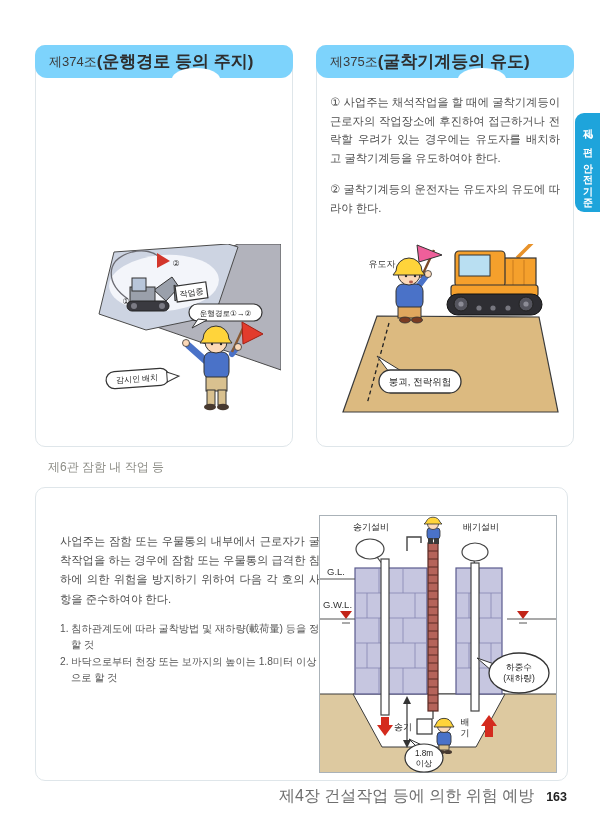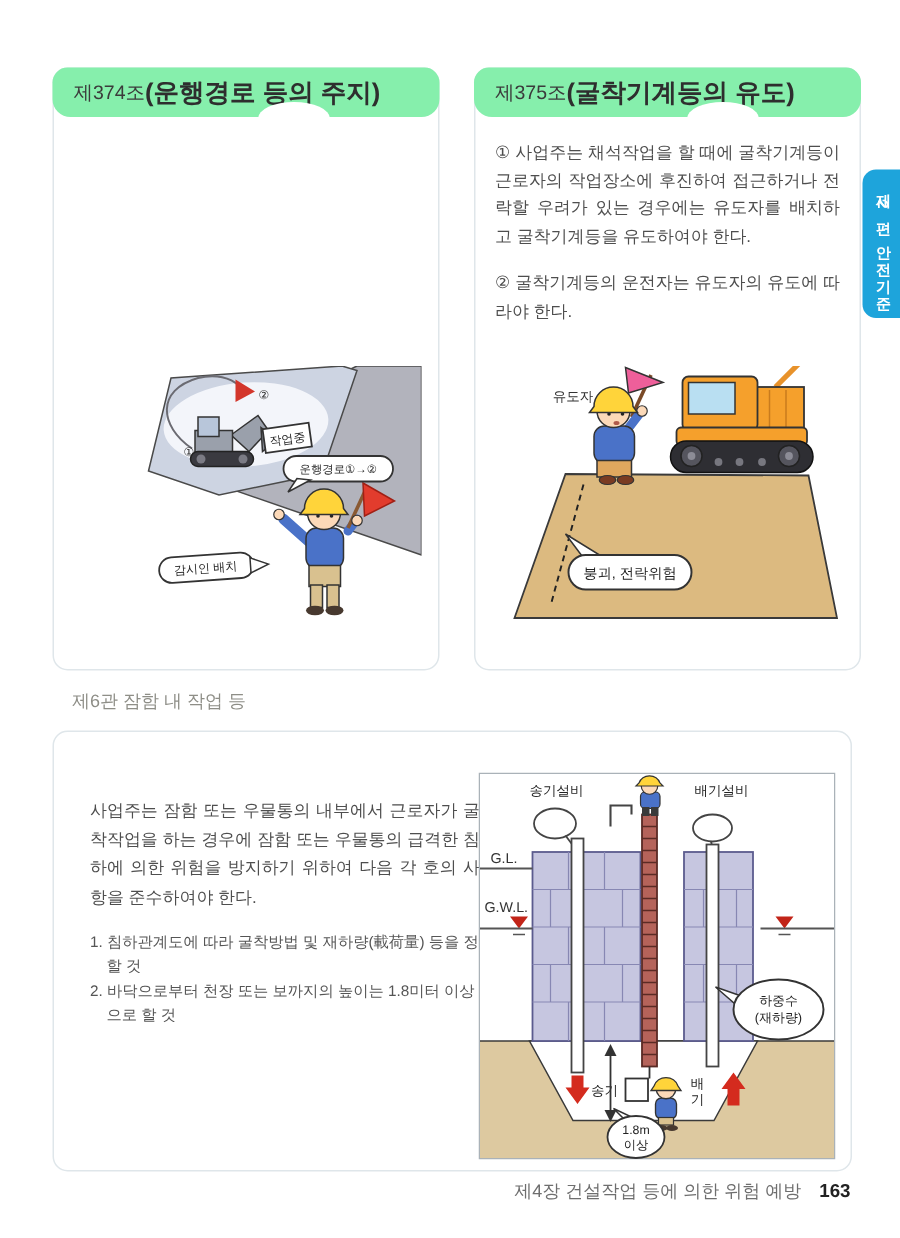--- a/index.html
+++ b/index.html
@@ -10,21 +10,21 @@
   
   .side-tab{position:absolute;right:0;top:113px;width:25px;height:99px;background:#1ea4db;
             border-radius:9px 0 0 9px;display:flex;align-items:center;justify-content:center;}
   .side-tab span{writing-mode:vertical-rl;color:#ffffff;font-size:10px;letter-spacing:1.5px;font-weight:bold;}
 
   
   .article-box{position:absolute;background:#ffffff;border:1px solid #dfe6ea;border-radius:10px;}
   #box-374{left:35px;top:45px;width:256px;height:400px;}
   #box-375{left:316px;top:45px;width:256px;height:400px;}
   #box-376{left:35px;top:487px;width:531px;height:292px;}
-  .box-header{position:absolute;left:-1px;top:-1px;right:-1px;height:33px;background:#86efac;
+  .box-header{position:absolute;left:-1px;top:-1px;right:-1px;height:33px;background:#7dd3fc;
               border-radius:10px 10px 12px 12px;display:flex;align-items:center;padding-left:14px;box-sizing:border-box;}
   .box-header::after{content:"";position:absolute;bottom:-1px;width:48px;height:11px;background:#ffffff;
               border-radius:50% 50% 0 0 / 100% 100% 0 0;}
   .notch-374::after{left:53%;}
   .notch-375::after{left:55%;}
   .notch-376::after{left:30%;}
   .art-num{font-size:13px;color:#3b3b3b;}
   .art-subj{font-size:17px;color:#2e2e2e;font-weight:bold;}
 
   .box-body{position:absolute;left:0;top:33px;right:0;padding:14px 13px 0 13px;}
@@ -37,21 +37,21 @@
 
   
   .b376-text{position:absolute;left:24px;top:44px;width:260px;}
   .b376-text p{margin:0;font-size:11.3px;line-height:1.7;color:#4e4e4e;text-align:justify;}
   .b376-items{margin-top:12px;}
   .b376-items div{font-size:10.2px;line-height:1.55;color:#555555;padding-left:11px;text-indent:-11px;margin-bottom:2px;}
   .b376-diagram{position:absolute;left:283px;top:27px;}
 
   
   .footer{position:absolute;top:786px;right:33px;display:flex;align-items:baseline;gap:12px;}
-  .footer .chapter{font-size:12px;color:#6e6e6e;}
+  .footer .chapter{font-size:16px;color:#6e6e6e;}
   .footer .pagenum{font-size:12.5px;color:#222222;font-weight:bold;}
 </style>
 </head>
 <body>
 
 <div class="page">
 
   <aside class="side-tab">
     <span>제2편 안전기준</span>
   </aside>

